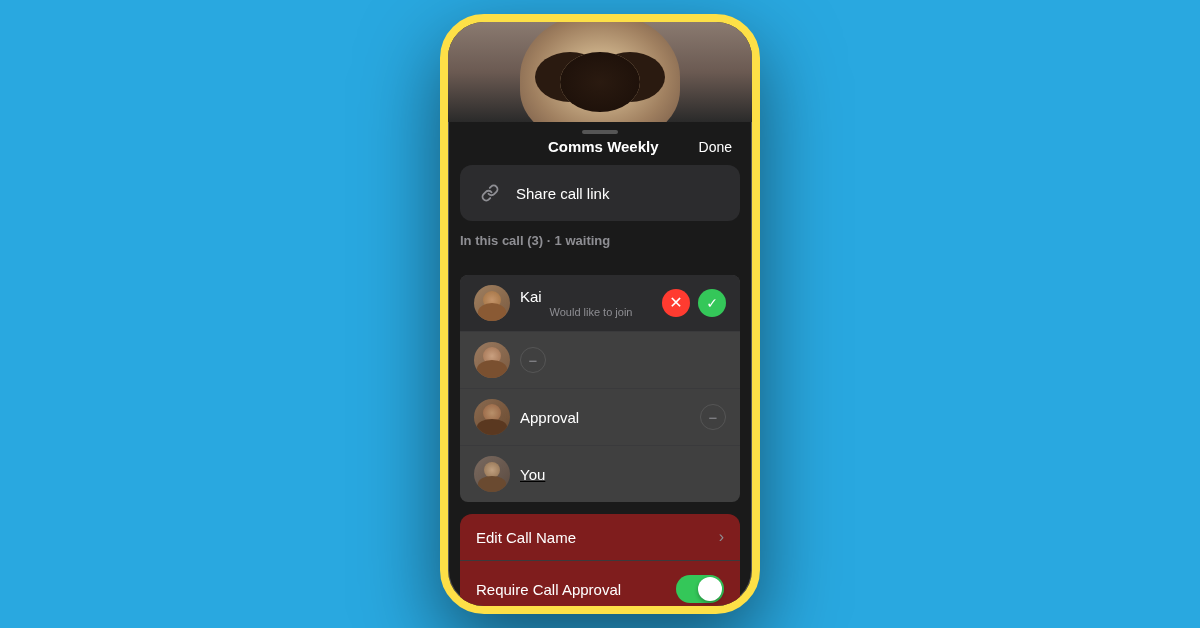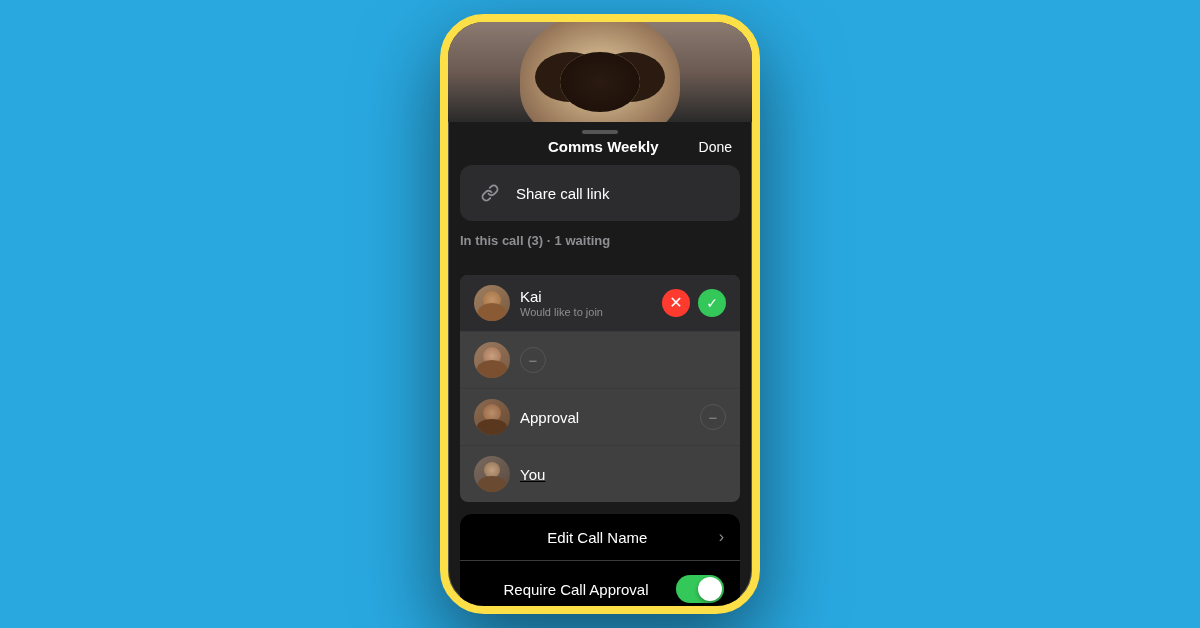--- a/index.html
+++ b/index.html
@@ -246,20 +246,21 @@
     .participant-name {
       font-size: 15px;
       font-weight: 500;
       color: #ffffff;
     }
 
     .participant-sub {
       font-size: 11px;
       color: #8e8e93;
       margin-top: 1px;
+      text-align: center;
     }
 
     .participant-actions {
       display: flex;
       gap: 8px;
       align-items: center;
     }
 
     .btn-reject {
       width: 28px;
@@ -300,24 +301,23 @@
       align-items: center;
       justify-content: center;
       color: #8e8e93;
       font-size: 15px;
       cursor: pointer;
       background: none;
     }
 
     .options-card {
       margin: 0 12px 12px;
-      background: #000000;
+      background: #7f1d1d;
       border-radius: 12px;
       overflow: hidden;
-      text-align: center;
     }
 
     .option-row {
       display: flex;
       align-items: center;
       padding: 14px 16px;
       border-bottom: 1px solid #3a3a3c;
       cursor: pointer;
     }
 

